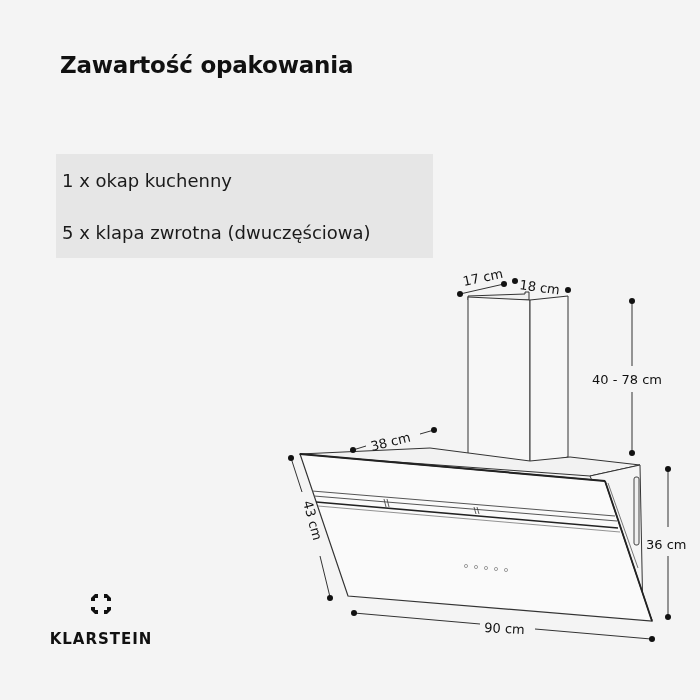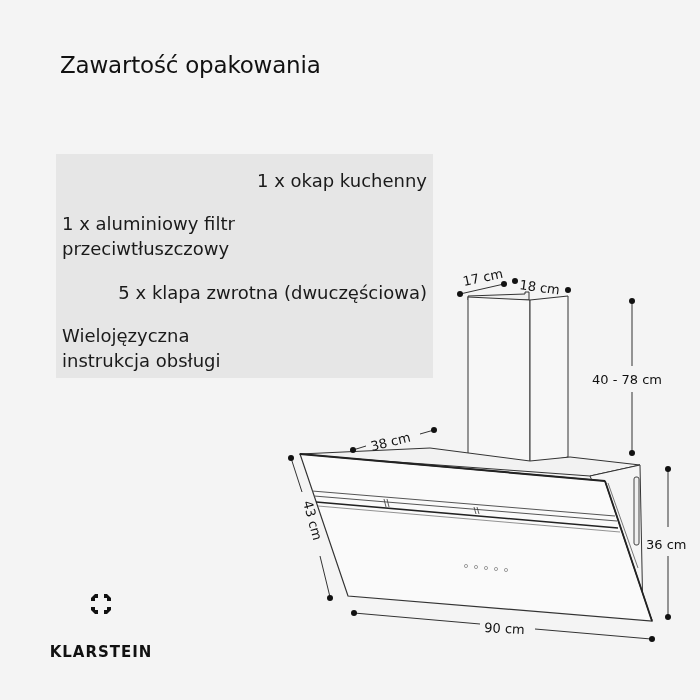--- a/index.html
+++ b/index.html
@@ -5,70 +5,62 @@
     html, body { margin: 0; padding: 0; }
     body {
       width: 700px; height: 700px; overflow: hidden;
       background: #f4f4f4;
       font-family: "DejaVu Sans", sans-serif;
       color: #161616;
       position: relative;
     }
     .title {
       position: absolute; left: 60px; top: 52px;
-      font-size: 23px; font-weight: 400; letter-spacing: -0.2px;
+      font-size: 23px; font-weight: 700; letter-spacing: -0.2px;
       color: #111;
       margin: 0;
     }
     .list { position: absolute; left: 56px; top: 154px; width: 377px; }
     .row {
       box-sizing: border-box;
       padding: 0 6px 0 6px;
       font-size: 18px; line-height: 25px;
       color: #1a1a1a;
       display: flex; flex-direction: column; justify-content: center;
     }
     .row.shaded { background: #e6e6e6; }
-    .row.h1 { height: 52px; align-items: flex-end; }
+    .row.h1 { height: 52px; }
     .row.h2 { height: 60px; }
     .diagram { position: absolute; left: 0; top: 0; width: 700px; height: 700px; pointer-events: none; }
     .diagram text {
       font-family: "DejaVu Sans", sans-serif;
       font-size: 13px; fill: #111;
     }
     .brand {
       position: absolute; left: 56px; top: 590px; width: 90px;
       display: flex; flex-direction: column; align-items: center;
     }
     .brand-logo { width: 28px; height: 28px; }
     .brand-name {
-      margin-top: 25px;
+      margin-top: 12px;
       font-size: 15px; font-weight: 700; letter-spacing: 1px;
       color: #111;
     }
   </style>
 </head>
 <body>
 
 <h1 class="title">Zawartość opakowania</h1>
 
 <div class="list">
   <div class="row shaded h1">
     <span>1 x okap kuchenny</span>
   </div>
-  <div class="row shaded h2">
-    <span>1 x aluminiowy filtr</span>
-    <span>przeciwtłuszczowy</span>
-  </div>
   <div class="row shaded h1">
     <span>5 x klapa zwrotna (dwuczęściowa)</span>
-  </div>
-  <div class="row shaded h2">
-    <span>Wielojęzyczna</span>
-    <span>instrukcja obsługi</span>
   </div>
 </div>
 
 <svg class="diagram" viewBox="0 0 700 700">
 
   <g fill="#f7f7f7" stroke="#333" stroke-width="1">
     <polygon points="468,296 525,294 525,292 529,292 529,300 468,300" fill="#f0f0f0"></polygon>
     <polygon points="468,297 530,300 530,465 468,461"></polygon>
     <polygon points="530,300 568,296 568,457 530,465"></polygon>
   </g>

